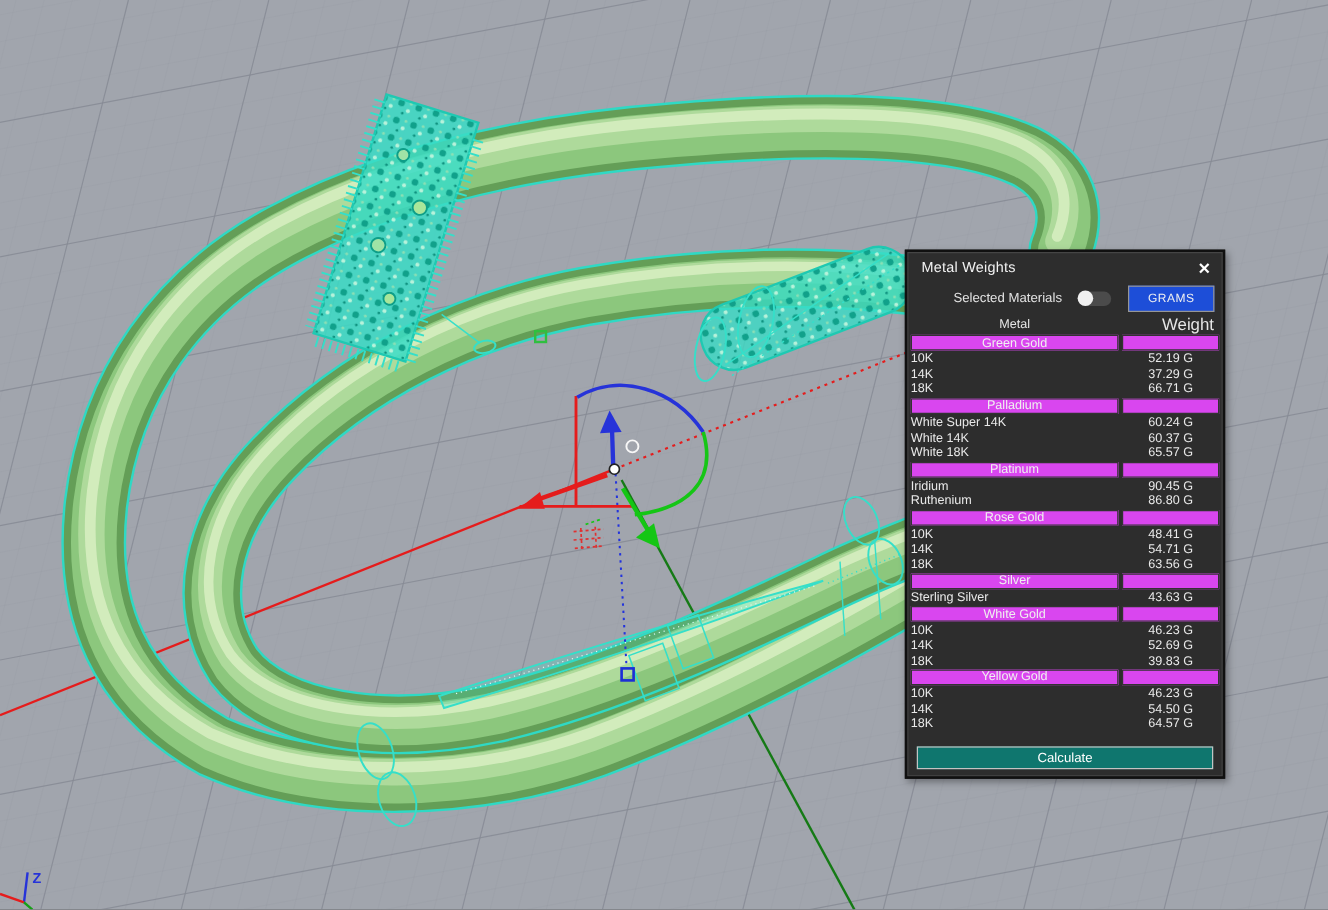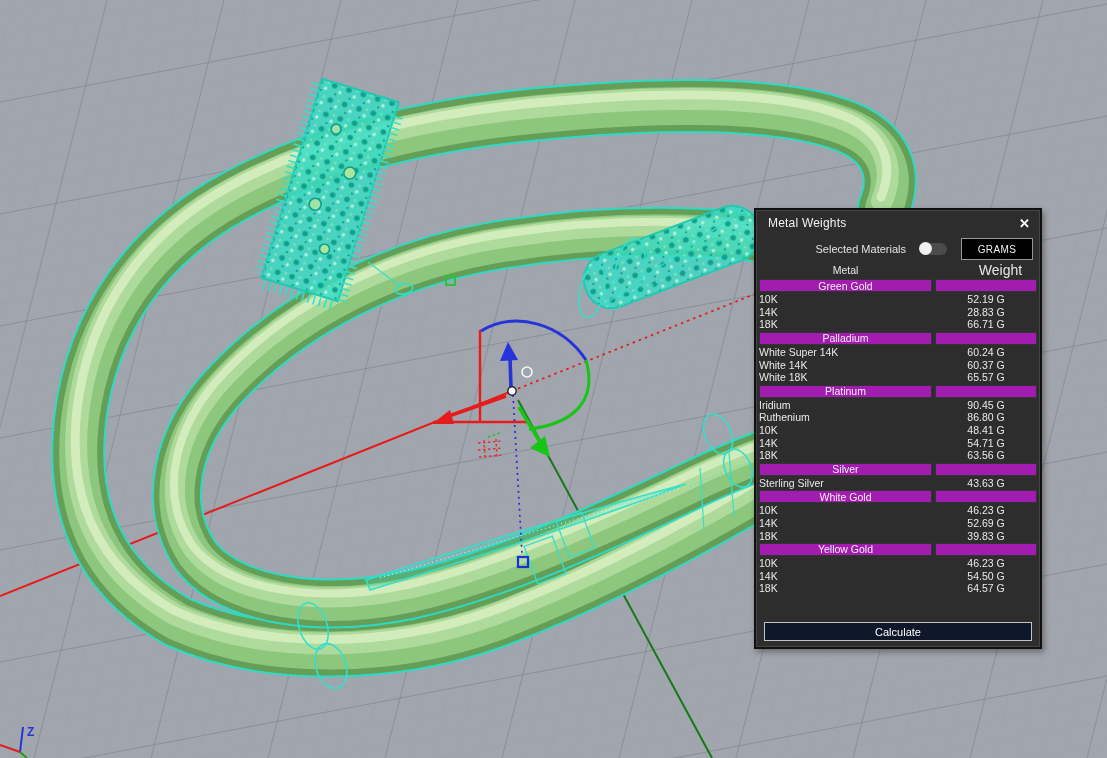--- a/index.html
+++ b/index.html
@@ -1,50 +1,50 @@
 <!DOCTYPE html>
 <html><head>
 <meta charset="utf-8">
 <style>
   html,body{margin:0;padding:0;background:#6f7278;}
   #stage{position:relative;width:1107px;height:758px;overflow:hidden;
          font-family:"Liberation Sans",sans-serif;background:#a1a5ad;}
   #scene{position:absolute;left:0;top:0;}
   
-  #panel{position:absolute;left:754px;top:208px;width:288px;height:441px;
+  #panel{position:absolute;left:754px;top:208px;width:267px;height:441px;
          box-sizing:border-box;background:#2d2d2d;border:2px solid #101010;
          box-shadow:0 0 0 1px #454545 inset, 2px 3px 6px rgba(0,0,0,.35);
          color:#ececec;}
   .titlebar{height:26px;display:flex;align-items:center;justify-content:space-between;
             padding:0 10px 0 12px;}
   .title{font-size:12px;color:#f2f2f2;letter-spacing:.2px;}
   .close{font-size:13px;color:#ffffff;cursor:default;line-height:13px;font-weight:bold;}
   .controls{height:26px;display:flex;align-items:center;justify-content:flex-end;
             gap:14px;padding-right:7px;margin-left:36px;}
   .ctrl-label{font-size:11px;color:#e3e3e3;}
   .toggle{width:27px;height:12px;border-radius:6px;background:#4b4b4b;position:relative;}
   .knob{position:absolute;left:-1px;top:-1px;width:13px;height:13px;border-radius:50%;
         background:#f0f0f0;}
-  .unit-btn{width:70px;height:20px;border:1px solid #969696;background:#000000;
+  .unit-btn{width:70px;height:20px;border:1px solid #969696;background:#1d4ed8;
             color:#f0f0f0;font-size:10px;display:flex;align-items:center;
             justify-content:center;letter-spacing:.4px;}
   .thead{height:16px;display:flex;align-items:center;padding:0 3px;gap:32px;}
   .thead .c1{flex:0 0 173px;text-align:center;font-size:10.5px;color:#e6e6e6;}
   .thead .c2{flex:1;text-align:center;font-size:14px;color:#e6e6e6;}
   #weights-table{padding:0 3px;}
   .cat-row{display:flex;gap:3px;height:13px;margin:1px 0;}
-  .cat-cell{background:#a21caf;box-shadow:0 0 0 1px #333333 inset;
+  .cat-cell{background:#d946ef;box-shadow:0 0 0 1px #333333 inset;
             display:flex;align-items:center;justify-content:center;}
   .cat-cell.c1{flex:0 0 173px;font-size:10.5px;color:#f0f0f0;}
   .cat-cell.c2{flex:1;}
   .data-row{display:flex;height:12.6px;align-items:center;}
   .data-row .c1{flex:0 0 176px;font-size:10.5px;color:#e9e9e9;}
   .data-row .c2{flex:1;text-align:center;font-size:10.5px;color:#e9e9e9;}
   .calc-btn{position:absolute;left:8px;right:8px;bottom:6px;height:17px;
-            border:1px solid #c3c3c3;background:#0f172a;color:#ffffff;
+            border:1px solid #c3c3c3;background:#0f766e;color:#ffffff;
             font-size:11px;display:flex;align-items:center;justify-content:center;}
 </style>
 </head>
 <body>
 
 <div id="stage">
 
 <svg id="scene" width="1107" height="758" viewBox="0 0 1107 758">
   <defs>
     <pattern id="pave" width="15" height="15" patternUnits="userSpaceOnUse">
@@ -334,21 +334,21 @@
         <div class="cat-row">
           <span class="cat-cell c1">Green Gold</span>
           <span class="cat-cell c2"></span>
         </div>
         <div class="data-row">
           <span class="c1">10K</span>
           <span class="c2">52.19 G</span>
         </div>
         <div class="data-row">
           <span class="c1">14K</span>
-          <span class="c2">28.83 G</span>
+          <span class="c2">37.29 G</span>
         </div>
         <div class="data-row">
           <span class="c1">18K</span>
           <span class="c2">66.71 G</span>
         </div>
         <div class="cat-row">
           <span class="cat-cell c1">Palladium</span>
           <span class="cat-cell c2"></span>
         </div>
         <div class="data-row">
@@ -367,20 +367,24 @@
           <span class="cat-cell c1">Platinum</span>
           <span class="cat-cell c2"></span>
         </div>
         <div class="data-row">
           <span class="c1">Iridium</span>
           <span class="c2">90.45 G</span>
         </div>
         <div class="data-row">
           <span class="c1">Ruthenium</span>
           <span class="c2">86.80 G</span>
+        </div>
+        <div class="cat-row">
+          <span class="cat-cell c1">Rose Gold</span>
+          <span class="cat-cell c2"></span>
         </div>
         <div class="data-row">
           <span class="c1">10K</span>
           <span class="c2">48.41 G</span>
         </div>
         <div class="data-row">
           <span class="c1">14K</span>
           <span class="c2">54.71 G</span>
         </div>
         <div class="data-row">

